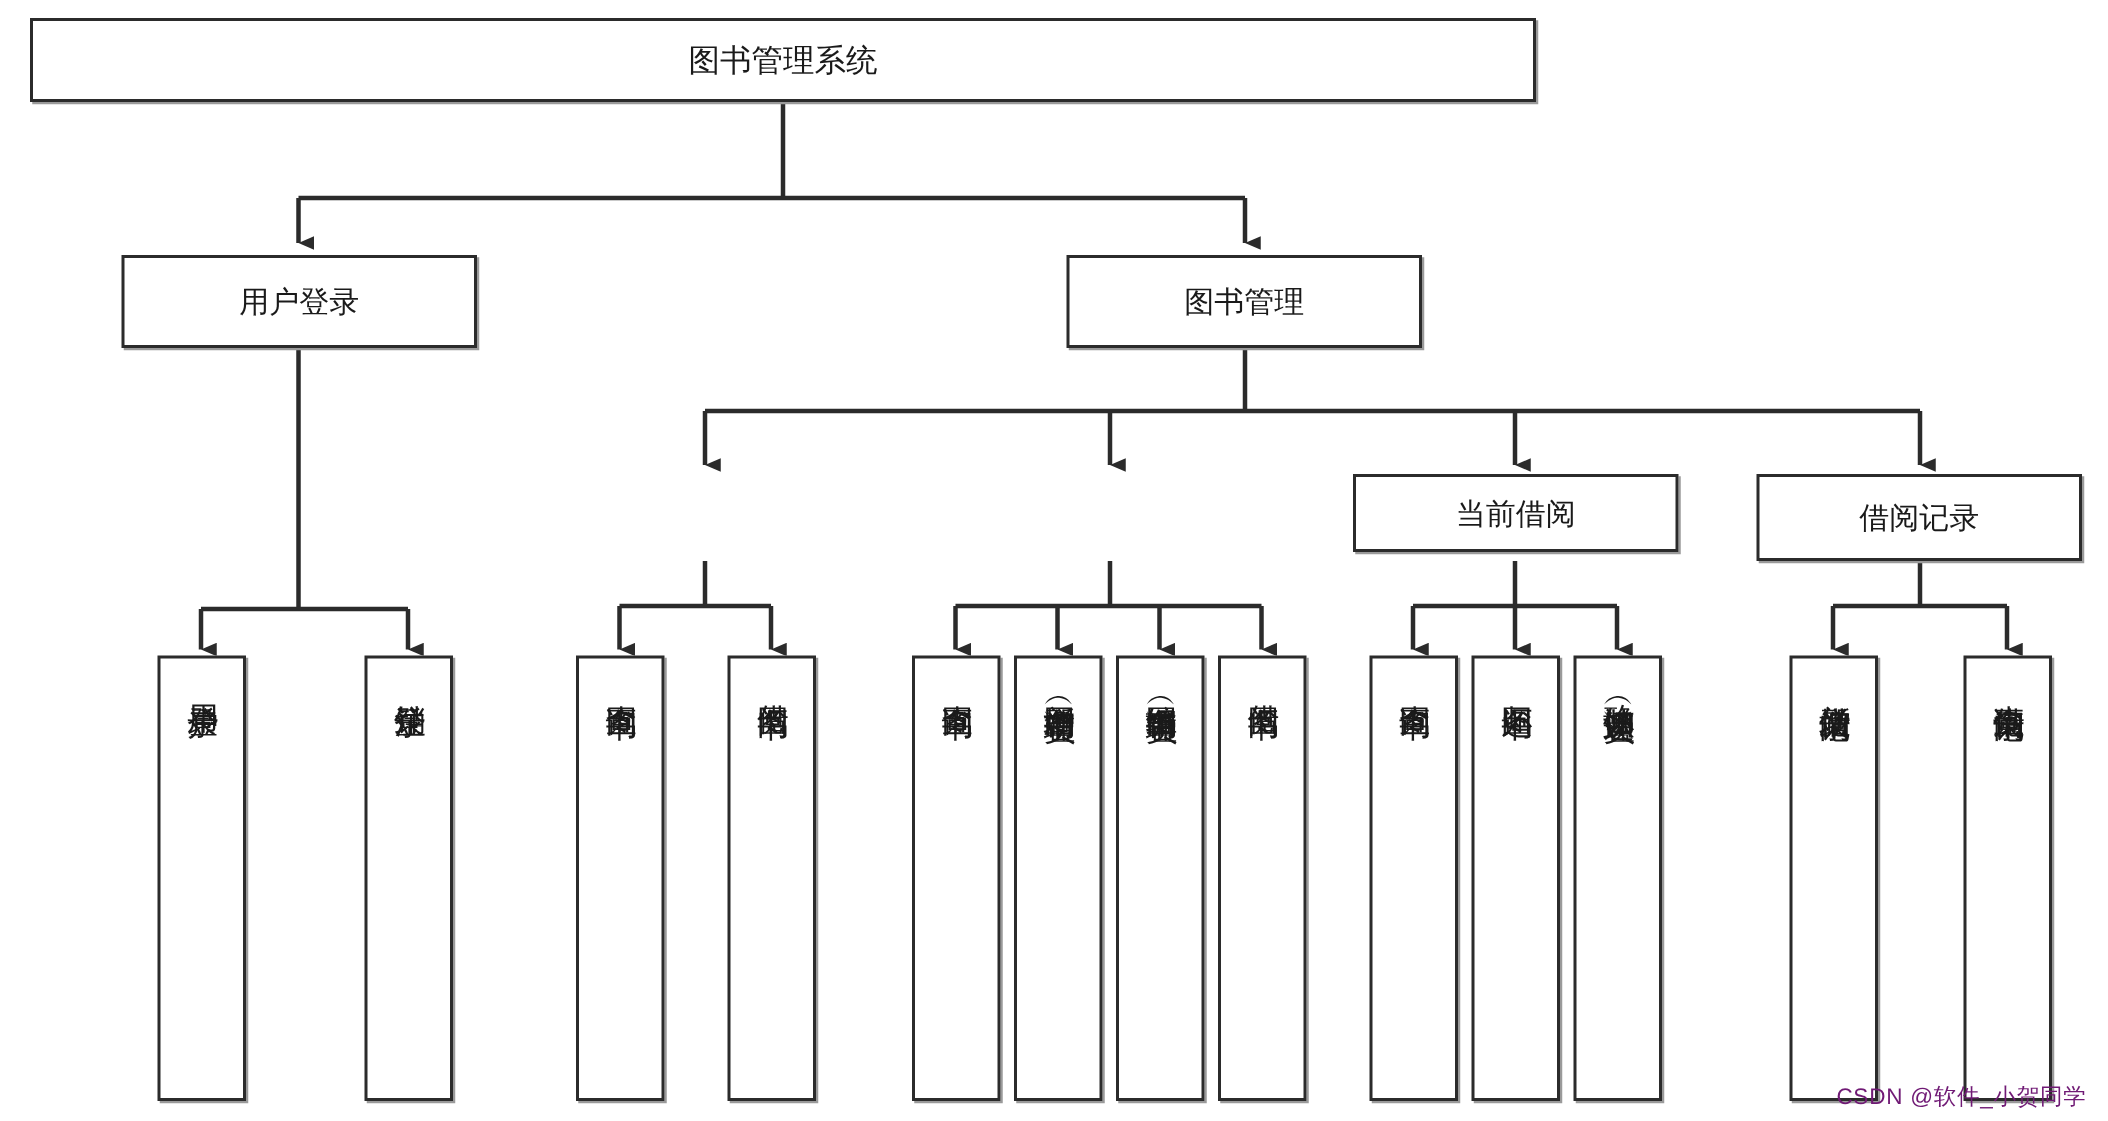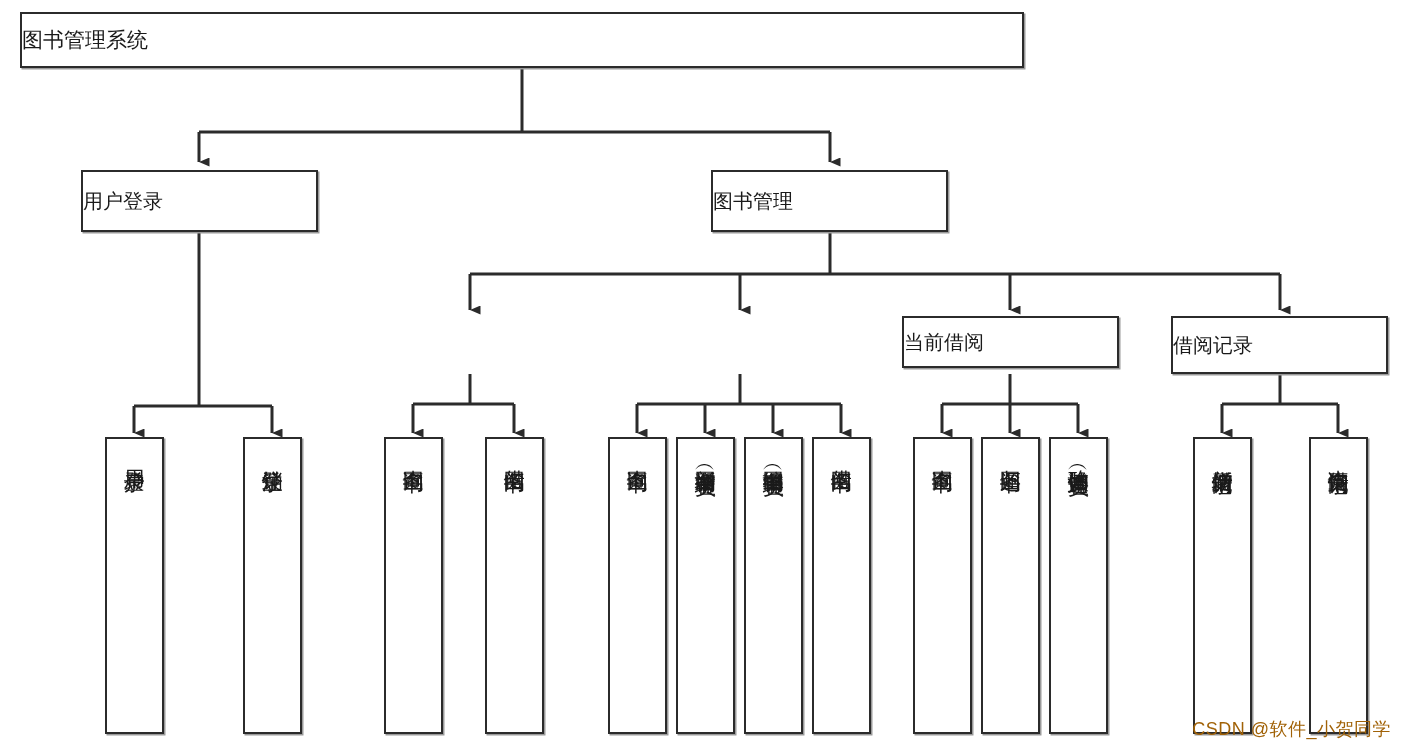--- a/index.html
+++ b/index.html
@@ -26,21 +26,21 @@
     pointer-events: none;
   }
   .node {
     position: absolute;
     box-sizing: border-box;
     background: #ffffff;
     border: 2px solid #2b2b2b;
     box-shadow: 1.5px 1.5px 0 0 #9a9a9a;
     display: flex;
     align-items: center;
-    justify-content: flex-start;
+    justify-content: center;
     color: #1a1a1a;
   }
   .node.level0 { font-size: 21px; }
   .node.level1 { font-size: 20px; }
   .node.level2 { font-size: 20px; }
   .node.leaf {
     align-items: flex-start;
     justify-content: center;
     padding-top: 14px;
   }
@@ -50,22 +50,22 @@
     font-size: 21px;
     line-height: 1.12;
     letter-spacing: 1px;
     white-space: nowrap;
     color: #1a1a1a;
   }
   .watermark {
     position: absolute;
     right: 14px;
     bottom: 6px;
-    font-size: 18px;
-    color: #a16207;
+    font-size: 15px;
+    color: #701a75;
     letter-spacing: 0.5px;
     white-space: nowrap;
   }
 </style>
 </head>
 <body>
 
 <div id="canvas">
 
   <svg id="connectors" viewBox="0 0 1405 747" xmlns="http://www.w3.org/2000/svg">

